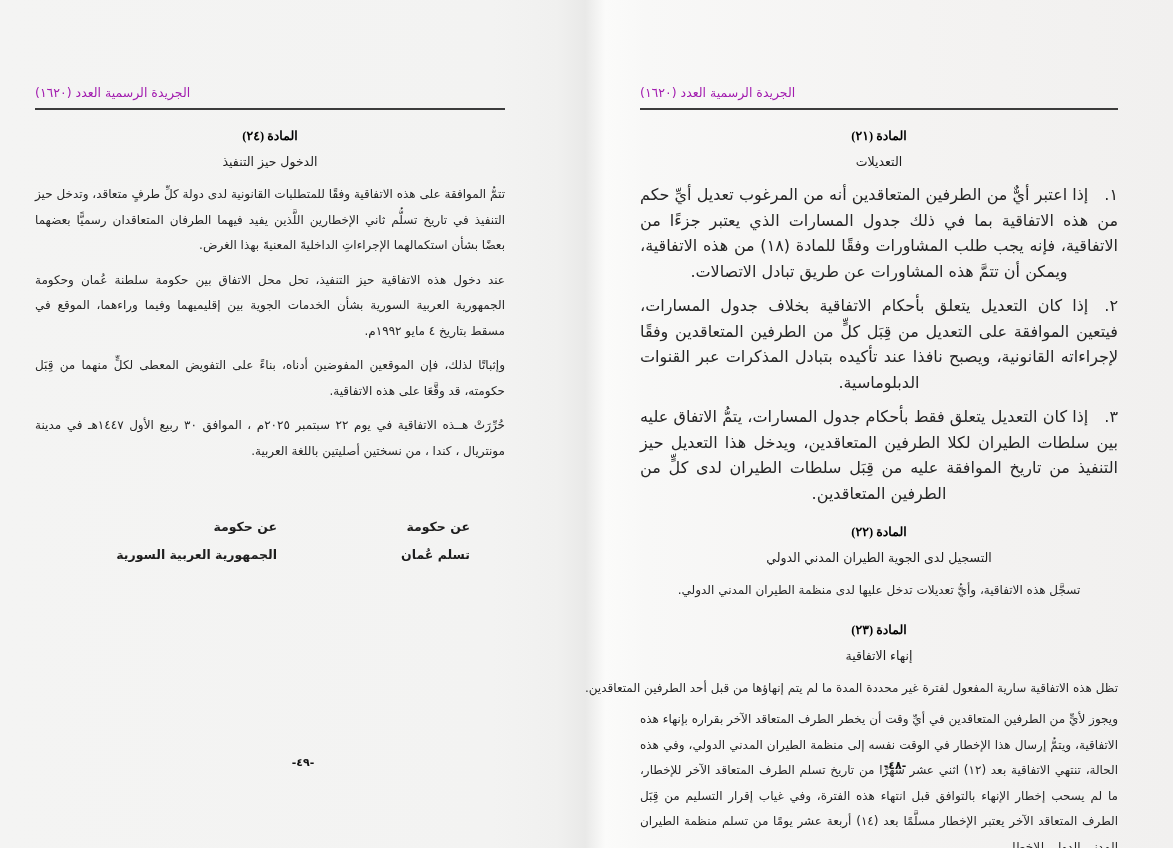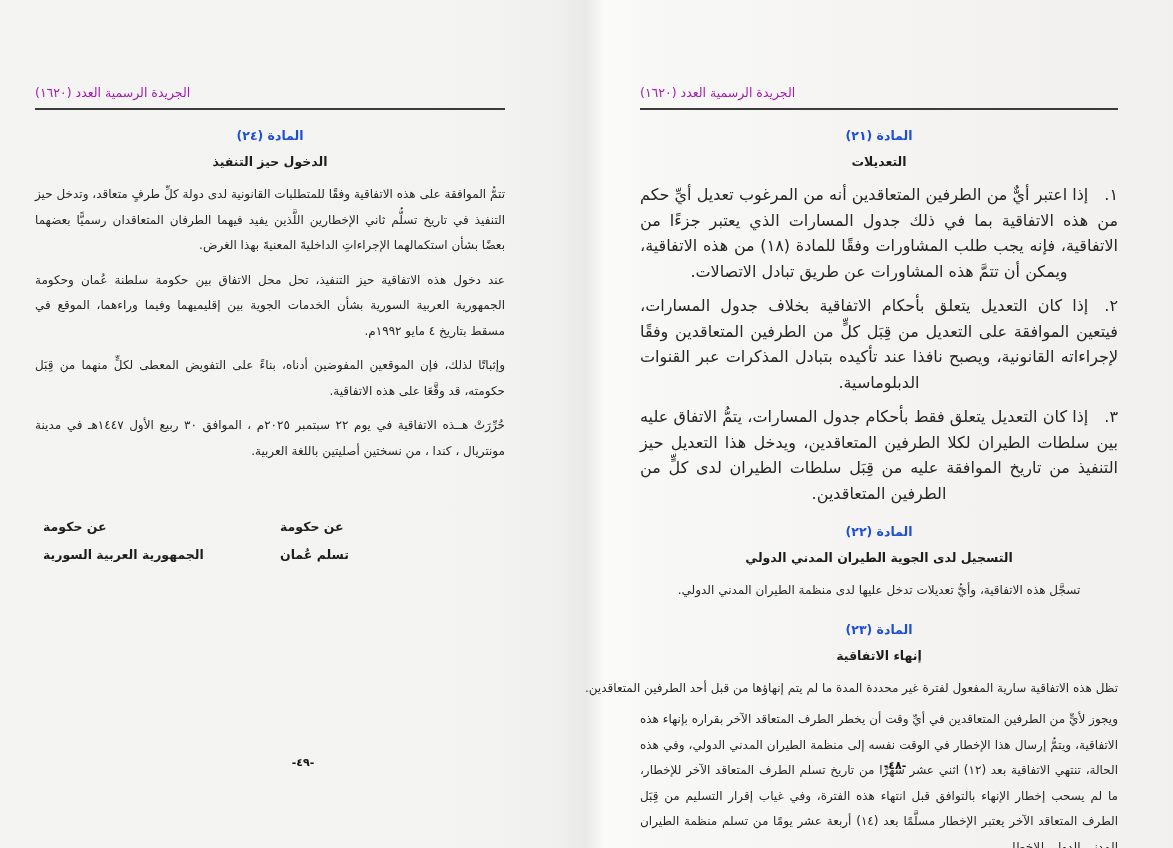--- a/index.html
+++ b/index.html
@@ -13,32 +13,32 @@
     -webkit-font-smoothing:antialiased;
   }
   .page{position:absolute;top:85px;height:690px;direction:rtl;}
   .page-left{left:35px;width:470px;}
   .page-right{left:640px;width:478px;}
 
   .gz-header{
     font-size:12.5px;font-weight:normal;text-align:left;color:#a21caf;
     padding-bottom:8px;border-bottom:2px solid #3c3c3c;letter-spacing:.2px;
   }
-  .art-title{margin-top:13px;font-weight:bold;font-size:12.5px;text-align:center;line-height:26px;color:#1d4ed8;}
-  .art-sub{font-weight:bold;font-size:12.5px;text-align:center;line-height:26px;margin-bottom:7px;color:#1d1d1d;}
+  .art-title{margin-top:13px;font-weight:bold;font-size:12.5px;text-align:center;line-height:26px;color:#000000;font-family:Liberation Serif, serif;}
+  .art-sub{font-weight:normal;font-size:12.5px;text-align:center;line-height:26px;margin-bottom:7px;color:#1d1d1d;}
 
   .para{margin:0 0 9px;font-size:12px;line-height:25.5px;text-align:justify;color:#262626;}
   .para:last-of-type{margin-bottom:0;}
 
   .list-item{margin:0 0 9px;font-size:16px;line-height:25.5px;text-align:justify;text-align-last:center;color:#262626;}
   .item-num{margin-left:16px;}
 
   .centered-line{margin:0 0 6px;font-size:12px;line-height:25.5px;text-align:center;white-space:nowrap;color:#262626;}
 
-  .sig{position:absolute;text-align:left;font-weight:bold;font-size:12.5px;line-height:28px;color:#1d1d1d;}
+  .sig{position:absolute;text-align:right;font-weight:bold;font-size:12.5px;line-height:28px;color:#1d1d1d;}
   .sig-oman{left:245px;top:428px;width:190px;}
   .sig-syria{left:8px;top:428px;width:234px;}
 
   .page-number{position:absolute;font-weight:bold;font-size:11px;width:70px;text-align:center;direction:rtl;color:#111;}
   .pn-left{left:268px;top:756px;}
   .pn-right{left:860px;top:759px;}
 </style>
 </head>
 <body>
 

